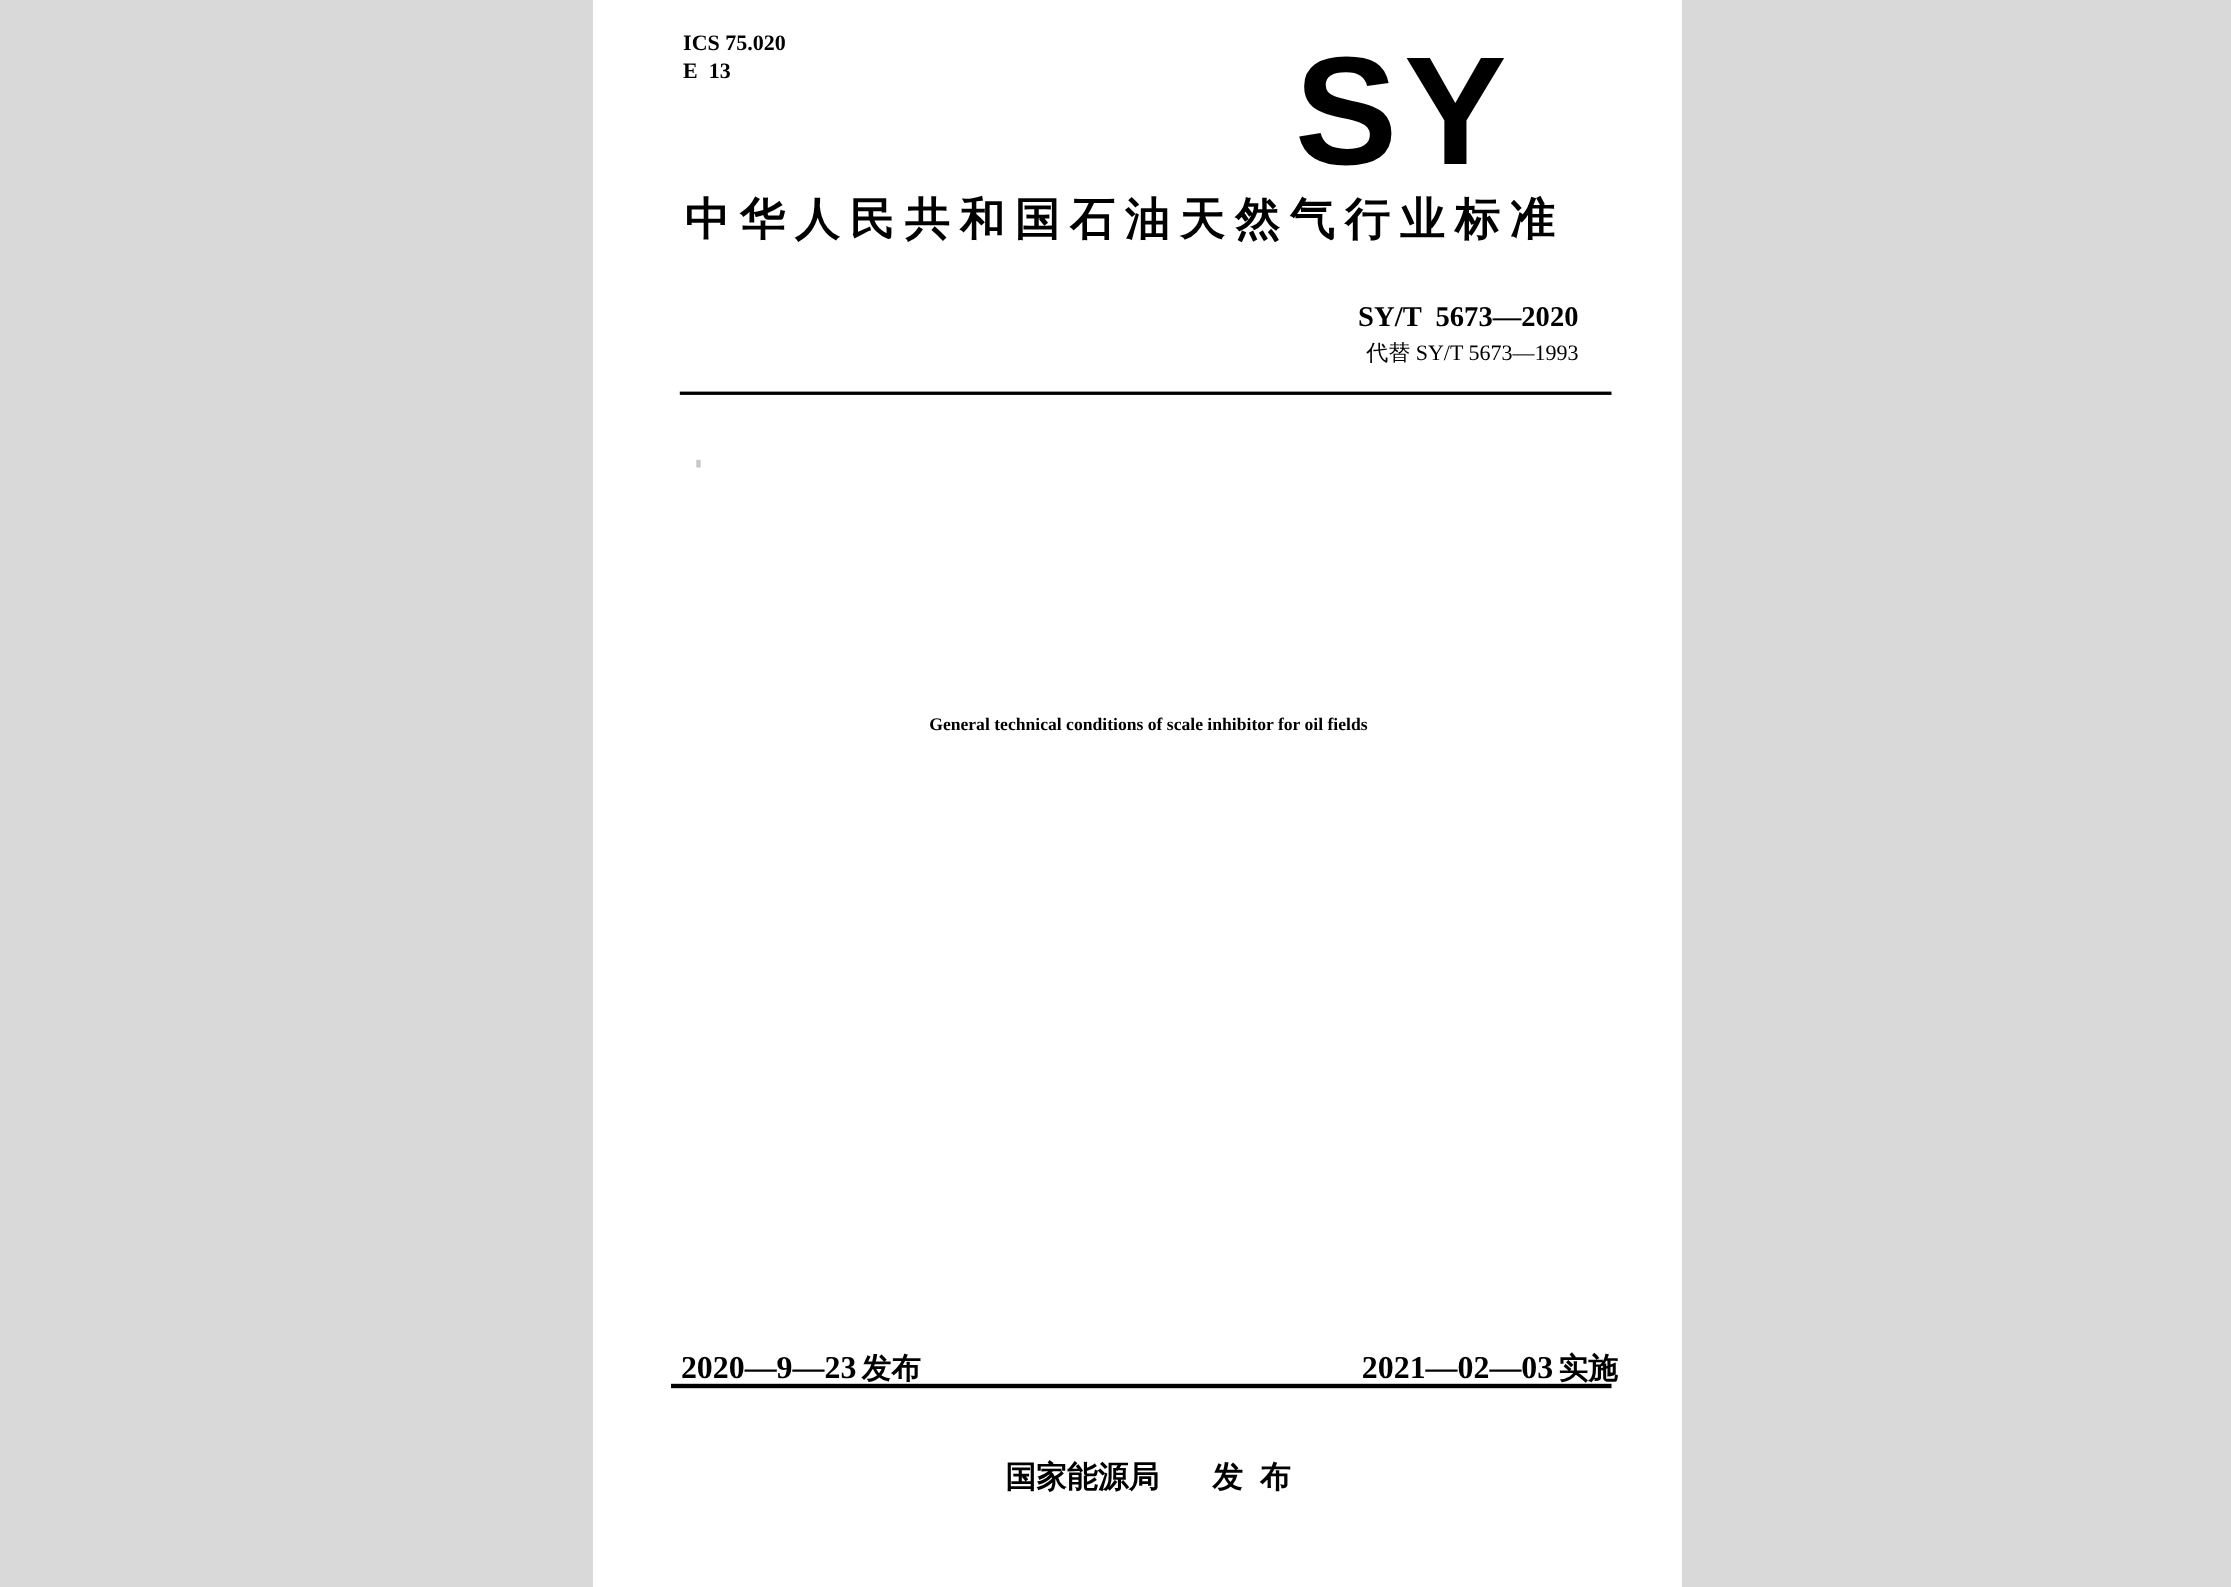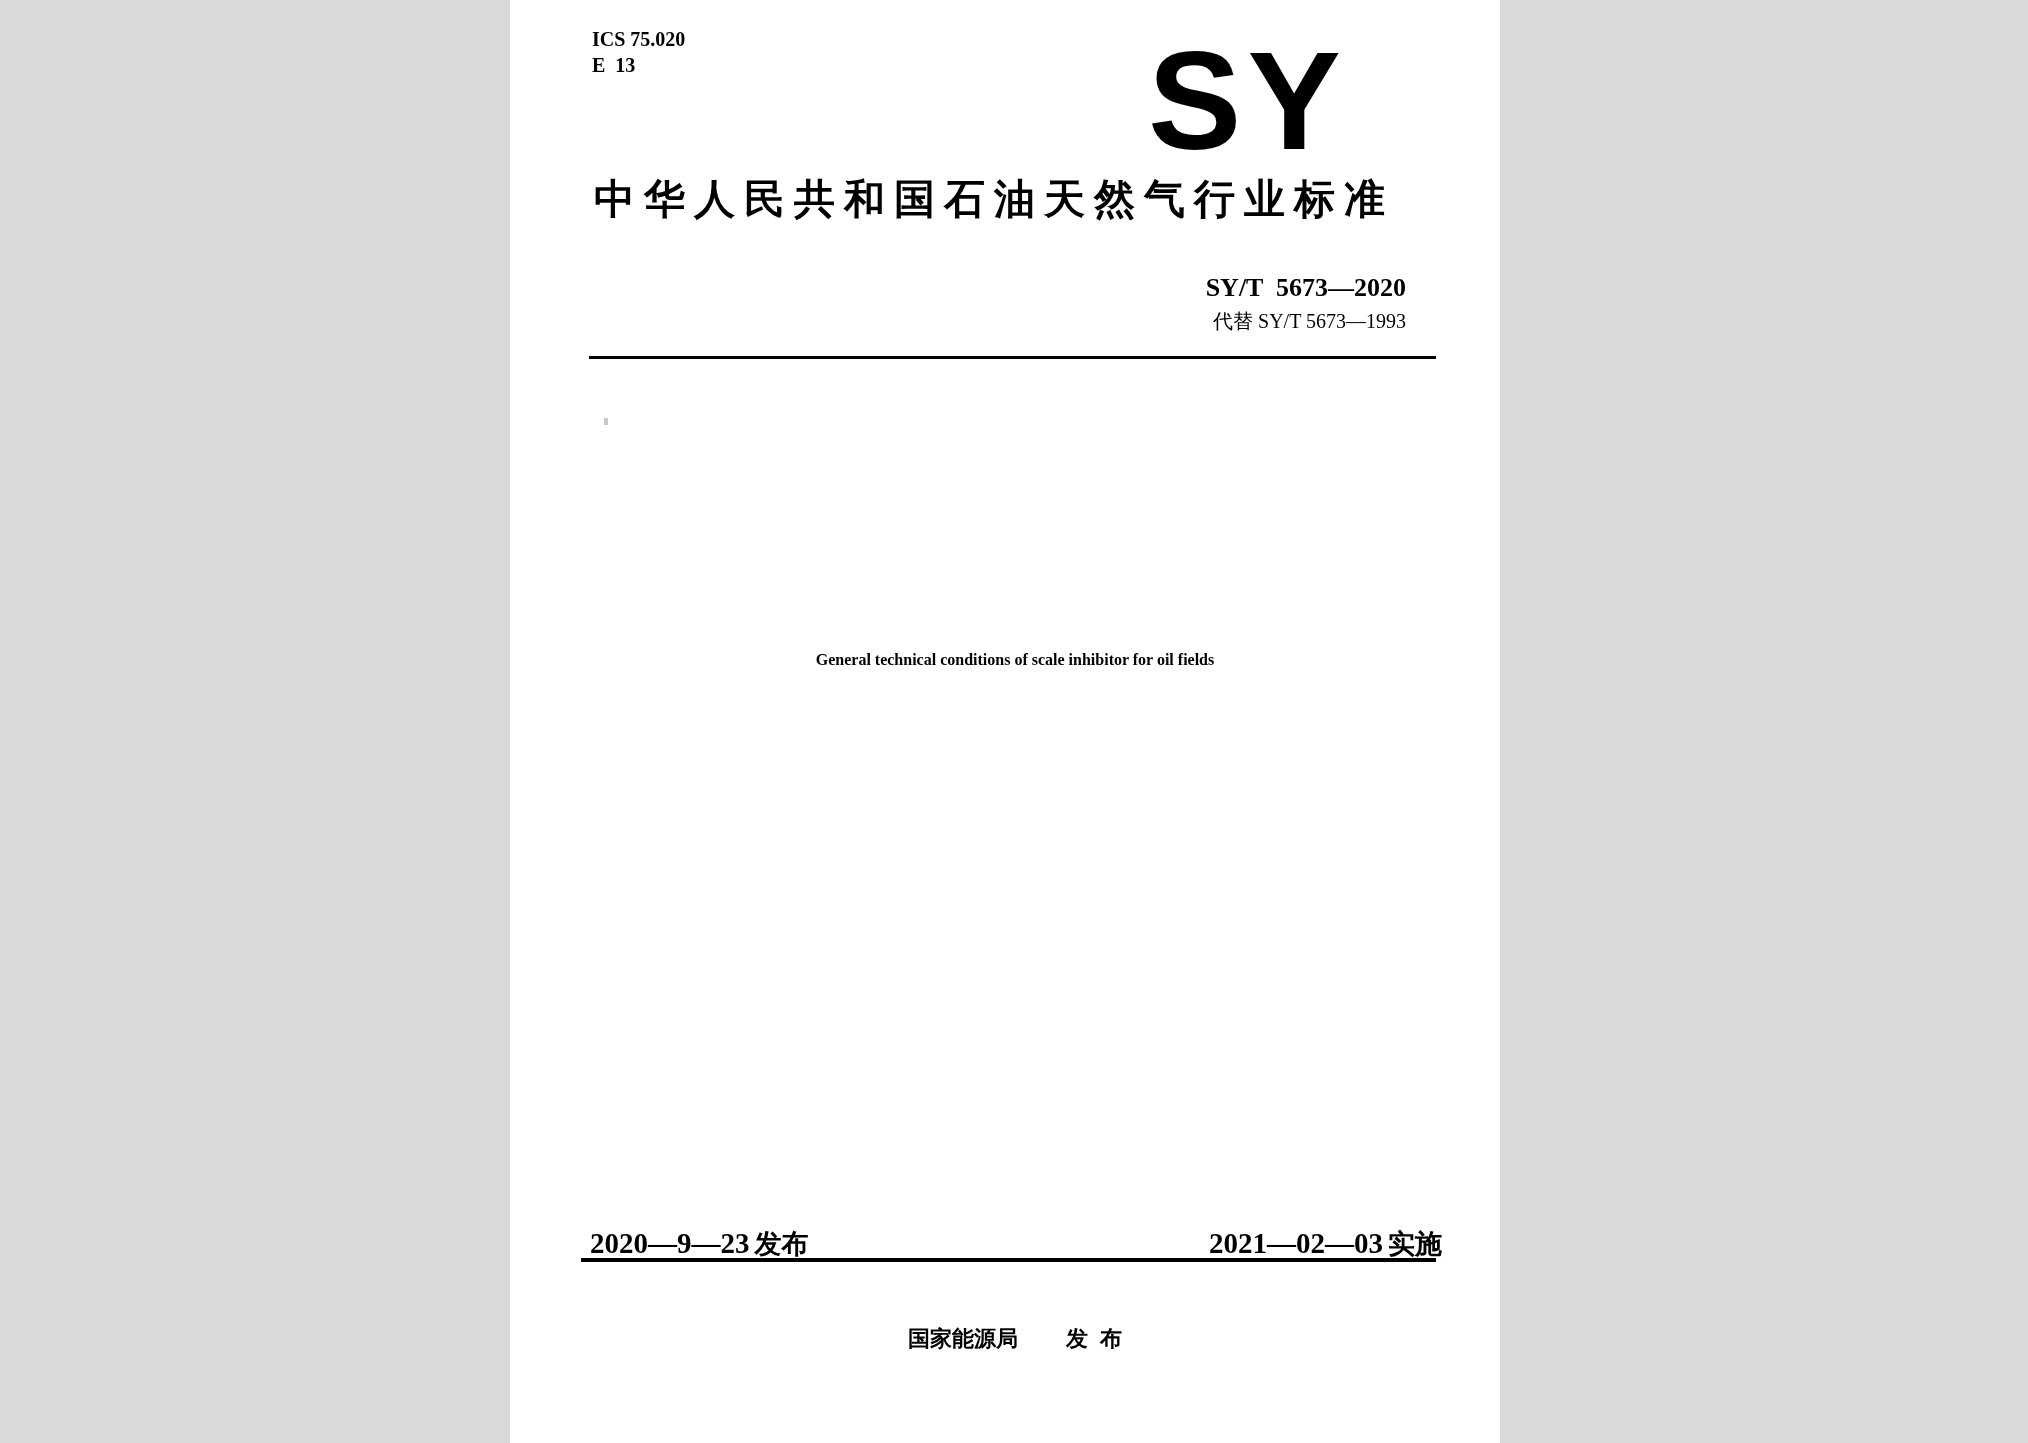--- a/index.html
+++ b/index.html
@@ -11,21 +11,21 @@
   html, body {
     width: 2028px;
     height: 1443px;
     overflow: hidden;
     background: var(--bg);
     font-family: "Liberation Serif", serif;
     color: var(--ink);
   }
   .paper {
     position: absolute;
-    left: 510px;
+    left: 539px;
     top: 0;
     width: 990px;
     height: 1443px;
     background: var(--paper);
   }
   .pre { white-space: pre; }
 
   
   .ics-block {
     position: absolute;
@@ -162,21 +162,21 @@
 
   
   .publisher {
     position: absolute;
     left: 10px;
     top: 1324px;
     width: 990px;
     text-align: center;
     font-family: "Liberation Sans", sans-serif;
     font-weight: bold;
-    font-size: 22px;
+    font-size: 28px;
     white-space: nowrap;
   }
   .publisher .action {
     margin-left: 48px;
   }
 </style>
 </head>
 <body>
 
 <div class="paper">

